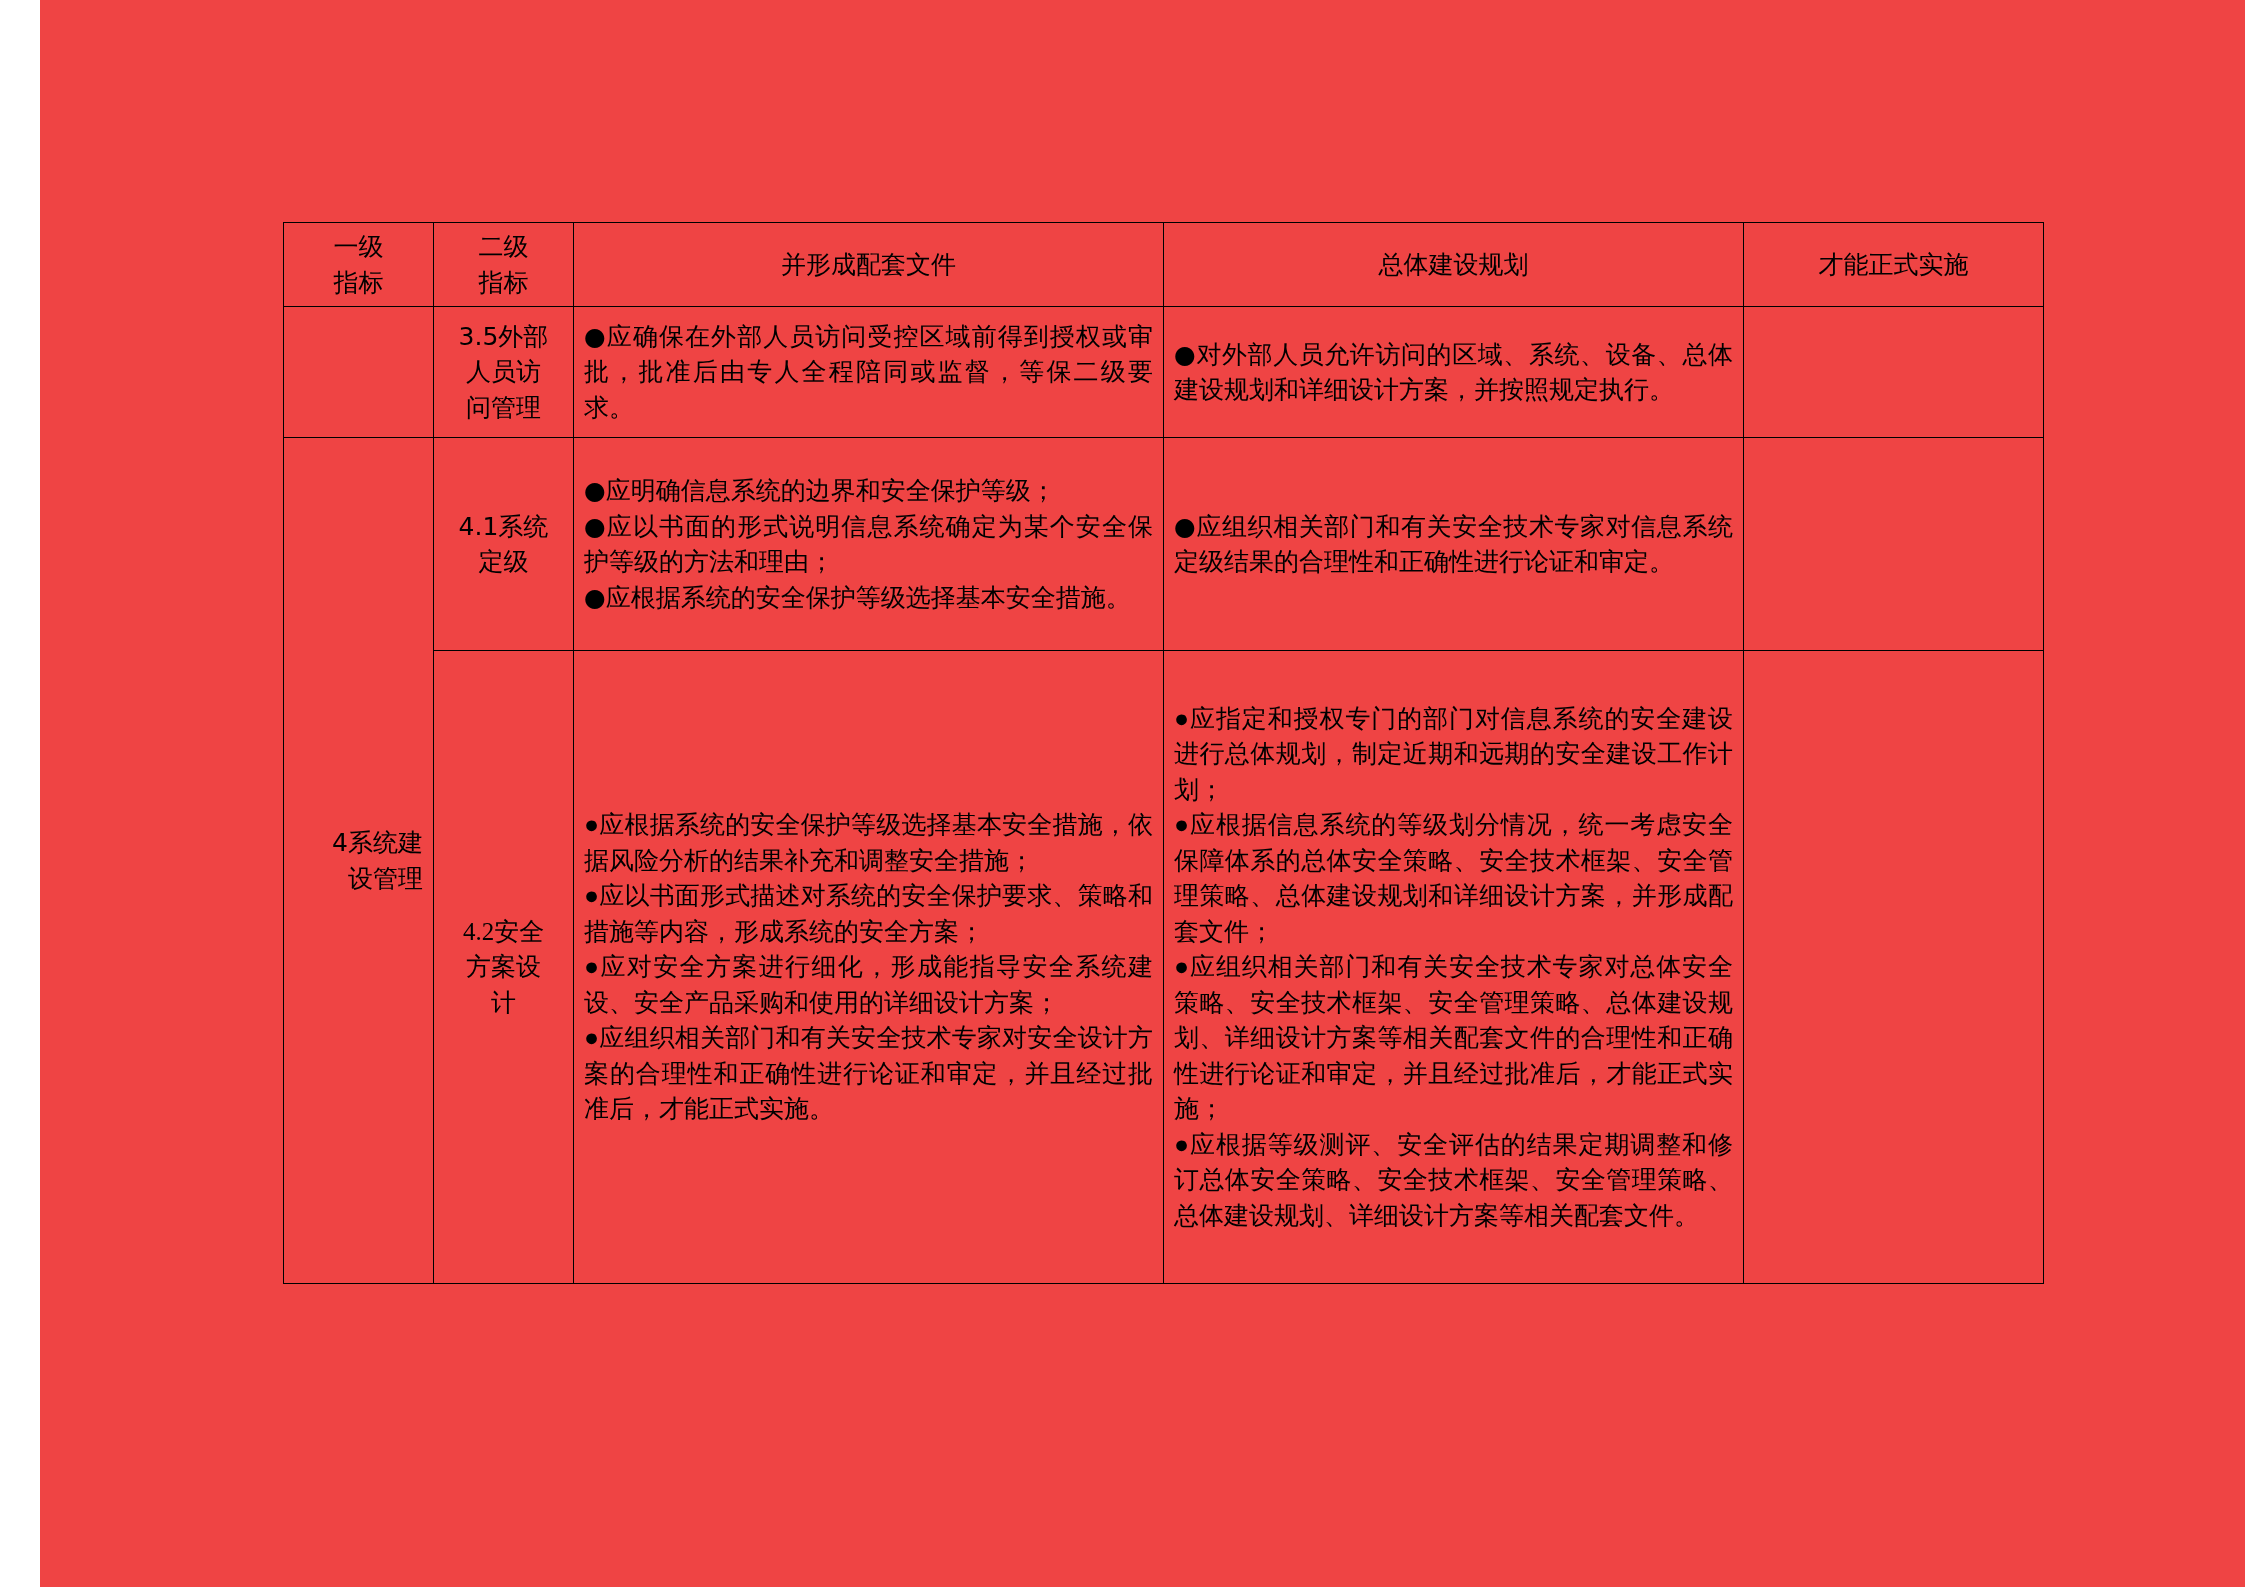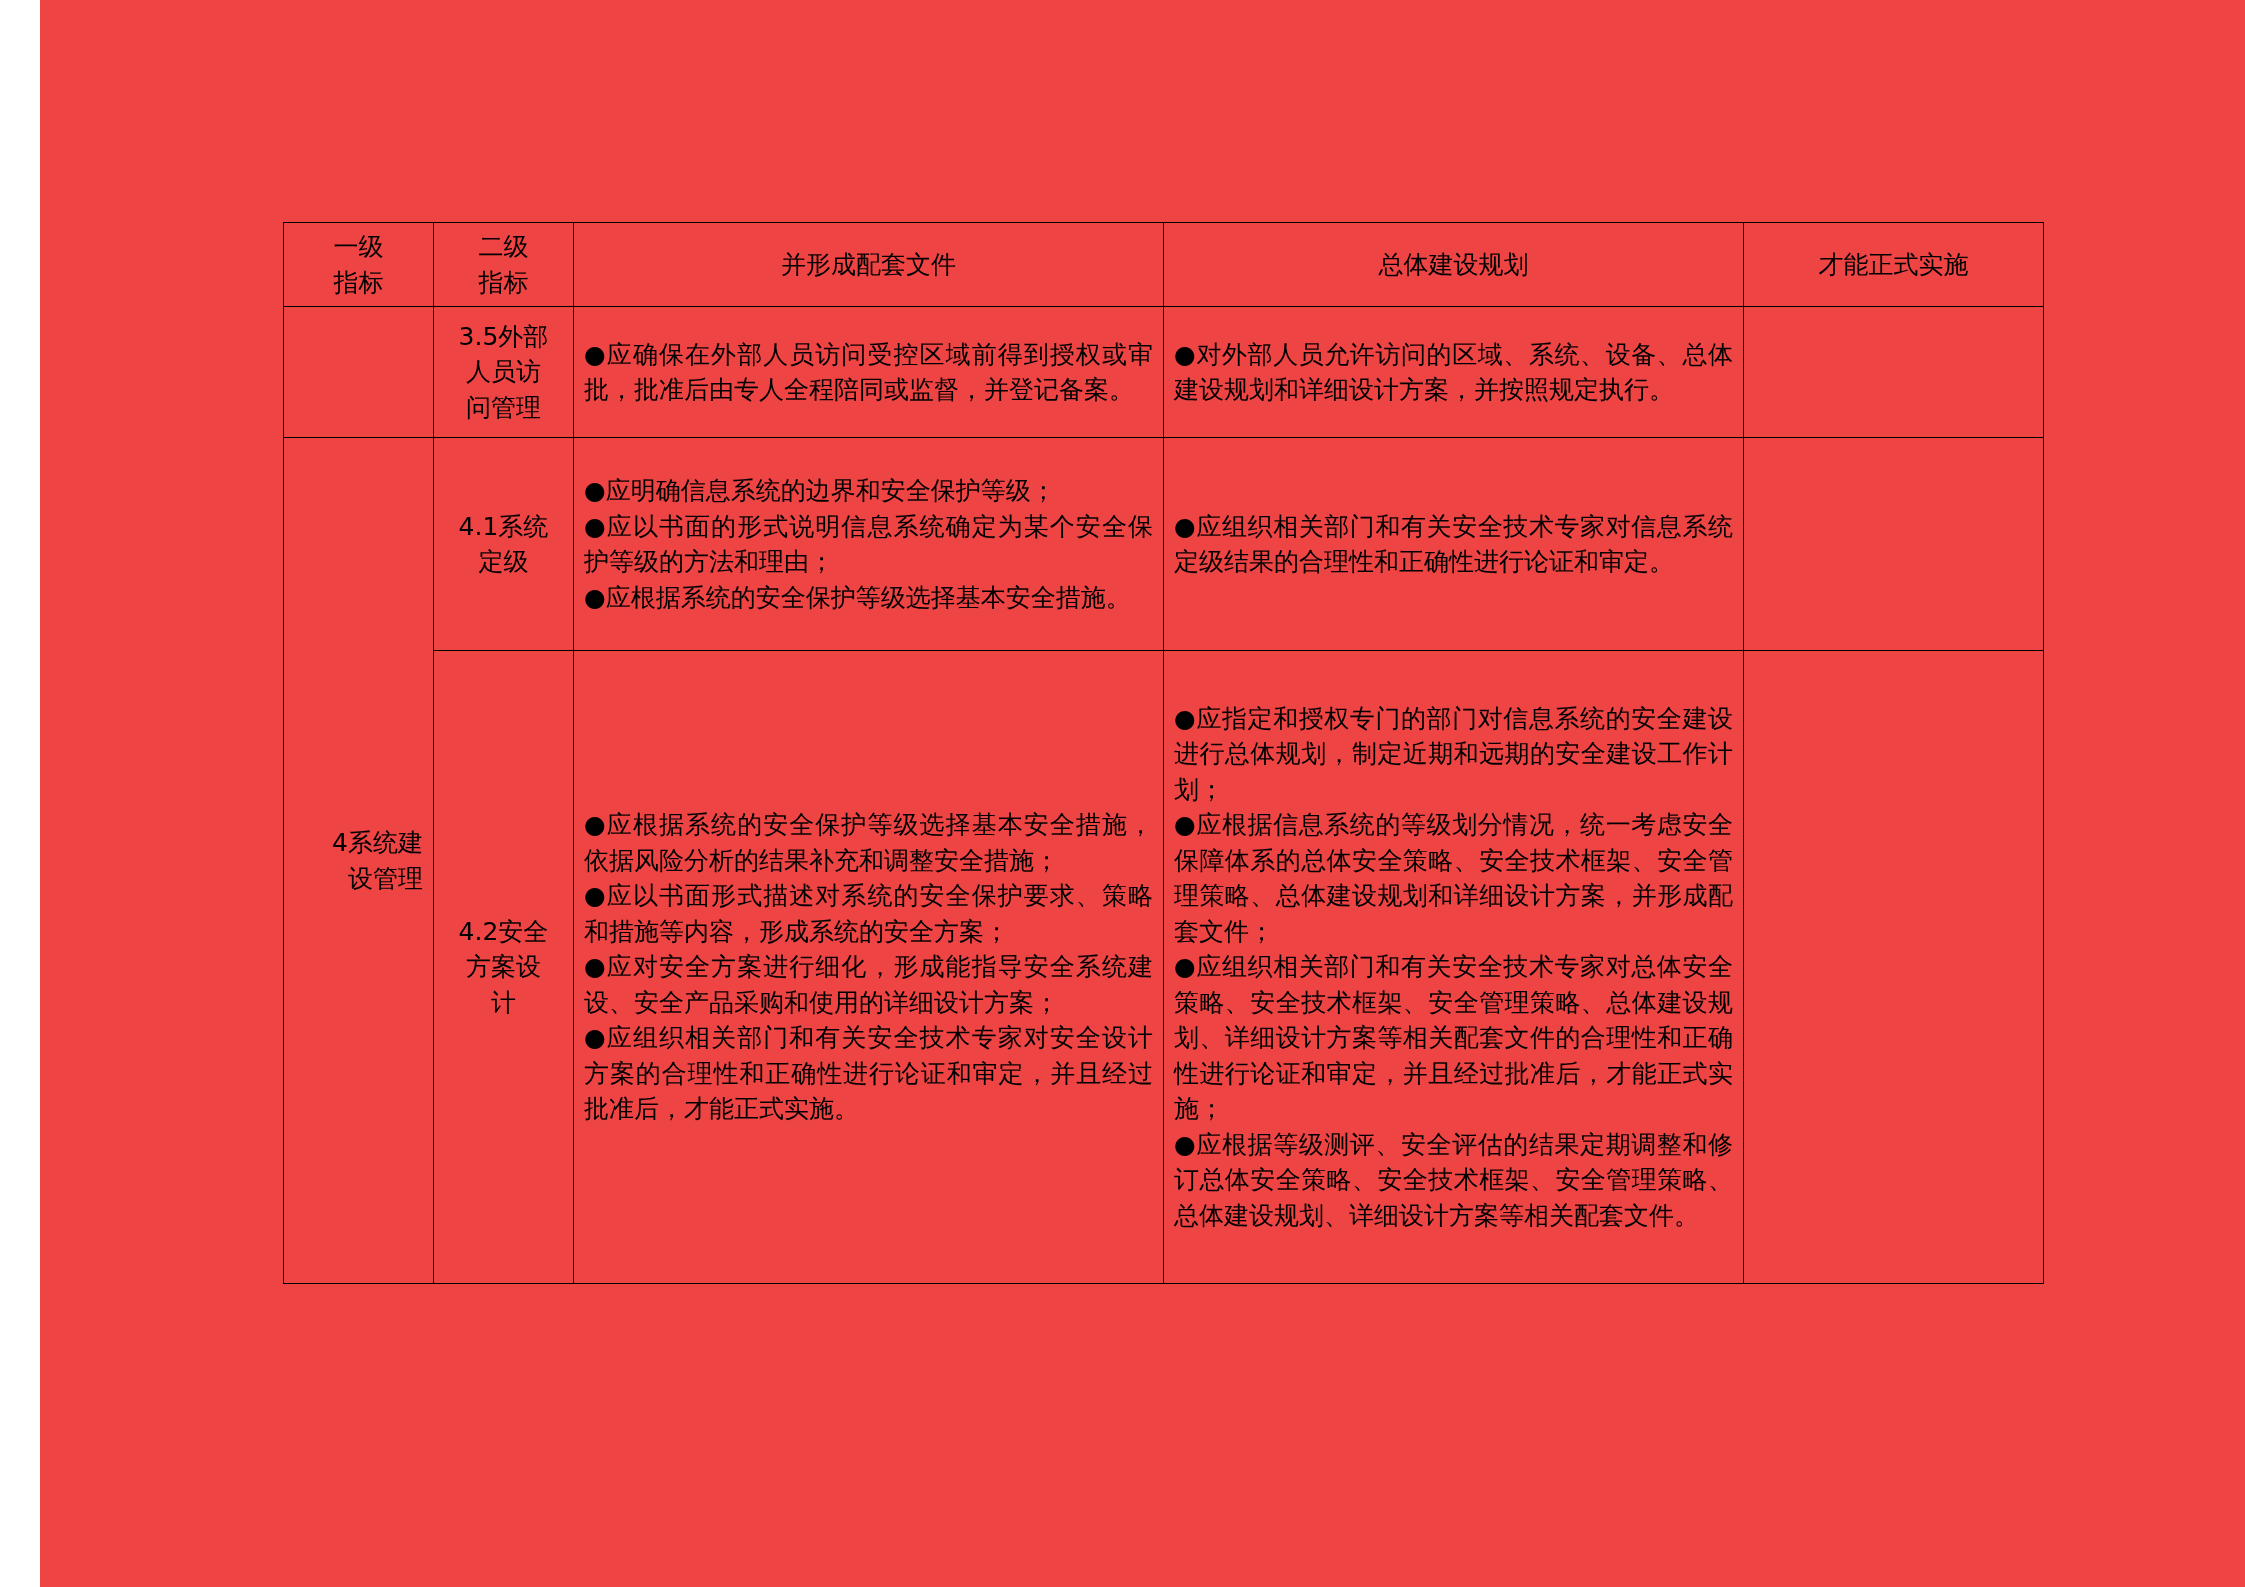--- a/index.html
+++ b/index.html
@@ -68,21 +68,21 @@
     font-size: 25px;
     line-height: 1.45;
   }
   .idx-text {
     white-space: pre-line;
     font-size: 25px;
     line-height: 1.45;
   }
   .r1 td { height: 118px; }
   .r2 td { height: 200px; }
-  .r3 td { height: 620px; }
+  .r3 td { height: 620px; font-family: Liberation Serif, serif; }
 </style>
 </head>
 <body>
 
 <div class="page">
   <div class="table-wrap">
     <table class="doc-table">
       <colgroup>
         <col class="c1">
           <col class="c2">
@@ -100,21 +100,21 @@
           <td>总体建设规划</td>
           <td>才能正式实施</td>
         </tr>
       </thead>
       <tbody>
         <tr class="r1">
           <td class="cell-center idx-text"></td>
           <td class="cell-left idx-text">3.5外部
 人员访
 问管理</td>
-          <td class="cell-top body-text">●应确保在外部人员访问受控区域前得到授权或审批，批准后由专人全程陪同或监督，并登记备案。</td>
+          <td class="cell-top body-text">●应确保在外部人员访问受控区域前得到授权或审批，批准后由专人全程陪同或监督，等保二级要求。</td>
           <td class="cell-top body-text">●对外部人员允许访问的区域、系统、设备、总体建设规划和详细设计方案，并按照规定执行。</td>
           <td class="cell-top body-text"></td>
         </tr>
         <tr class="r2">
           <td class="cell-center idx-text" rowspan="2">4系统建
 设管理</td>
           <td class="cell-left idx-text">4.1系统
 定级</td>
           <td class="cell-top body-text">●应明确信息系统的边界和安全保护等级；
 ●应以书面的形式说明信息系统确定为某个安全保护等级的方法和理由；

